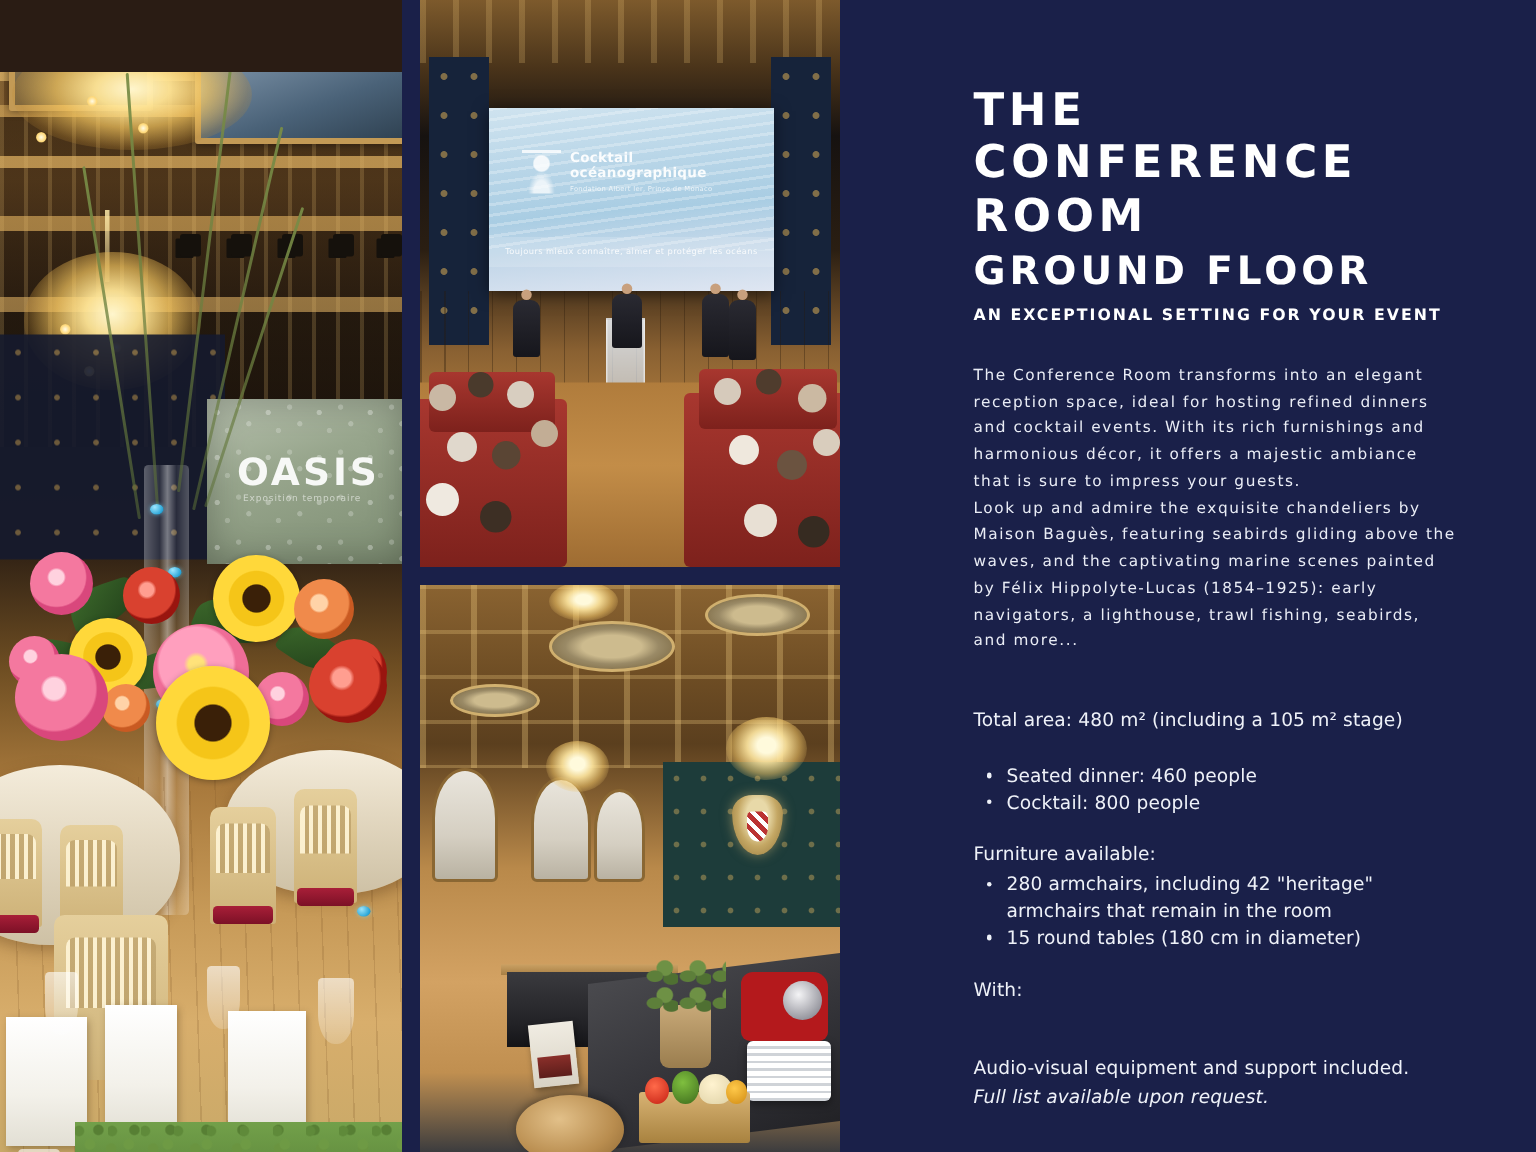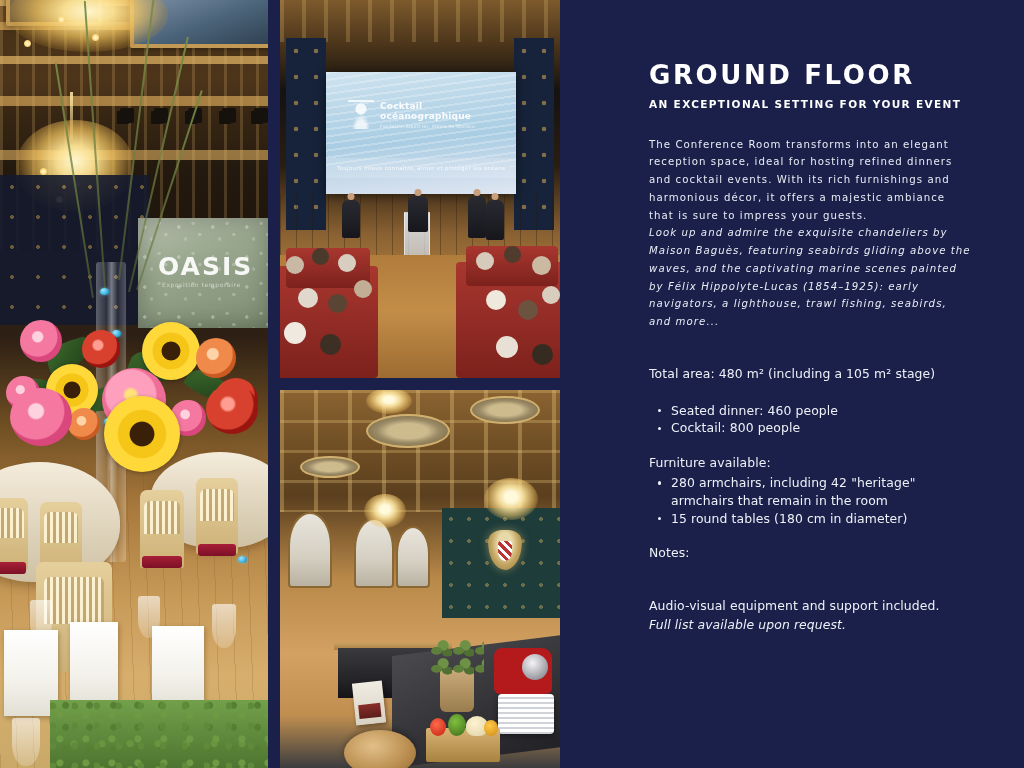--- a/index.html
+++ b/index.html
@@ -32,20 +32,21 @@
 
   
   .photo-banquet {
     position: absolute;
     inset: 0;
     overflow: hidden;
     background:
       linear-gradient(180deg, #6b4a24 0%, #7a5528 10%, #3a2a18 22%, #241a10 34%,
                       #2e2014 44%, #6d4d22 55%, #a8793c 66%, #c79a58 78%,
                       #d8ae6c 88%, #c9a968 100%);
+    margin-top: 48px;
   }
 
   
   .ceiling {
     position: absolute; left: 0; top: 0; width: 100%; height: 250px;
     background:
       linear-gradient(180deg, rgba(212,170,96,.85) 0 6px, rgba(0,0,0,0) 6px 22px,
                       rgba(196,152,80,.75) 22px 30px, rgba(30,20,10,.5) 30px 56px,
                       rgba(210,168,94,.7) 56px 64px, rgba(40,26,14,.55) 64px 96px,
                       rgba(198,156,84,.65) 96px 106px, rgba(28,18,10,.6) 106px 150px,
@@ -494,21 +495,21 @@
   }
 
   .lede {
     margin-top: 26px;
     font-size: 10.2px;
     line-height: 1.74;
     color: #e9ecf5;
     letter-spacing: 1.05px;
     max-width: 336px;
   }
-  .lede p + p { margin-top: 0; font-style: italic; }
+  .lede p + p { margin-top: 0; }
 
   .specs {
     margin-top: 34px;
     font-size: 12.4px;
     line-height: 1.5;
     color: #eef1f8;
     letter-spacing: .1px;
     max-width: 342px;
   }
   .specs .blank { height: 17px; }
@@ -727,20 +728,24 @@
         <div class="veg" style="left:22px;top:-14px;width:18px;height:22px;background:radial-gradient(circle at 40% 35%,#7fbf3f,#3d6b1c)"></div>
         <div class="veg" style="left:40px;top:-12px;width:22px;height:20px;background:radial-gradient(circle at 40% 35%,#fff3d0,#ddd0a4);border-radius:50% 50% 40% 40%"></div>
         <div class="veg" style="left:58px;top:-8px;width:14px;height:16px;background:radial-gradient(circle at 40% 35%,#ffc94a,#d18b12)"></div>
       </div>
       <div class="bread"></div>
     </div>
   </div>
 
   <div class="col-right">
 
+    <h1 class="title">
+      <span>THE CONFERENCE</span><br>
+      <span>ROOM</span>
+    </h1>
 
     <div class="subtitle-line">GROUND FLOOR</div>
 
     <div class="tagline">AN EXCEPTIONAL SETTING FOR YOUR EVENT</div>
 
     <div class="lede">
       <p>The Conference Room transforms into an elegant reception space, ideal for hosting refined dinners and cocktail events. With its rich furnishings and harmonious décor, it offers a majestic ambiance that is sure to impress your guests.</p>
       <p>Look up and admire the exquisite chandeliers by Maison Baguès, featuring seabirds gliding above the waves, and the captivating marine scenes painted by Félix Hippolyte-Lucas (1854–1925): early navigators, a lighthouse, trawl fishing, seabirds, and more...</p>
     </div>
 
@@ -755,21 +760,21 @@
       </ul>
       <div class="blank"></div>
 
       <div>Furniture available:</div>
       <ul>
         <li>280 armchairs, including 42 "heritage" armchairs that remain in the room</li>
         <li>15 round tables (180 cm in diameter)</li>
       </ul>
       <div class="blank"></div>
 
-      <div>Notes:</div>
+      <div>With:</div>
       <div class="blank"></div>
 
       <div class="blank"></div>
 
       <div>Audio-visual equipment and support included.</div>
       <div class="italic-note">Full list available upon request.</div>
 
     </div>
   </div>
 </div>

